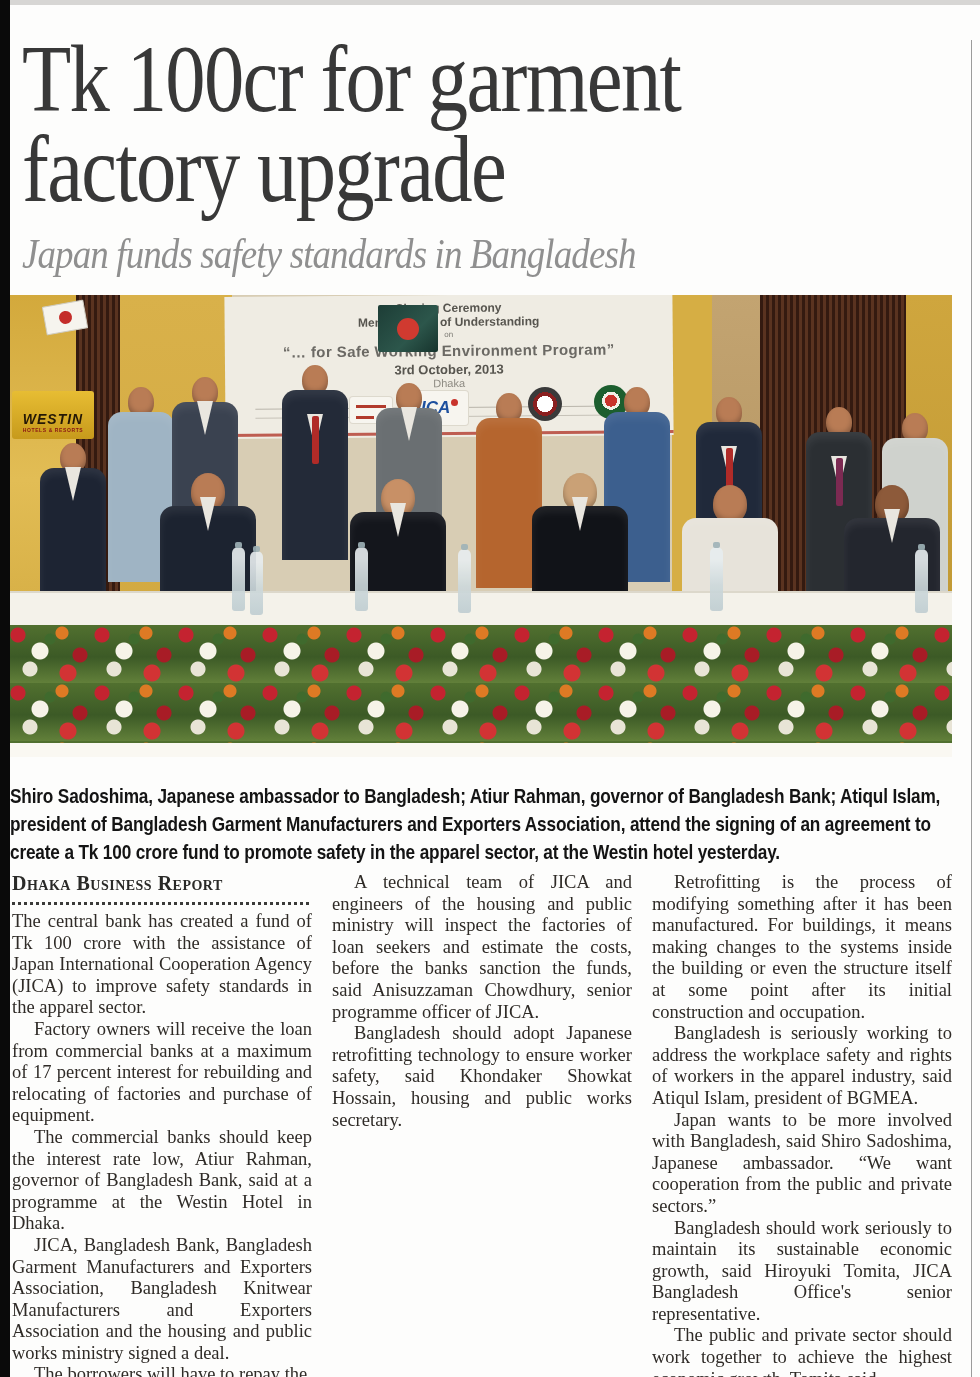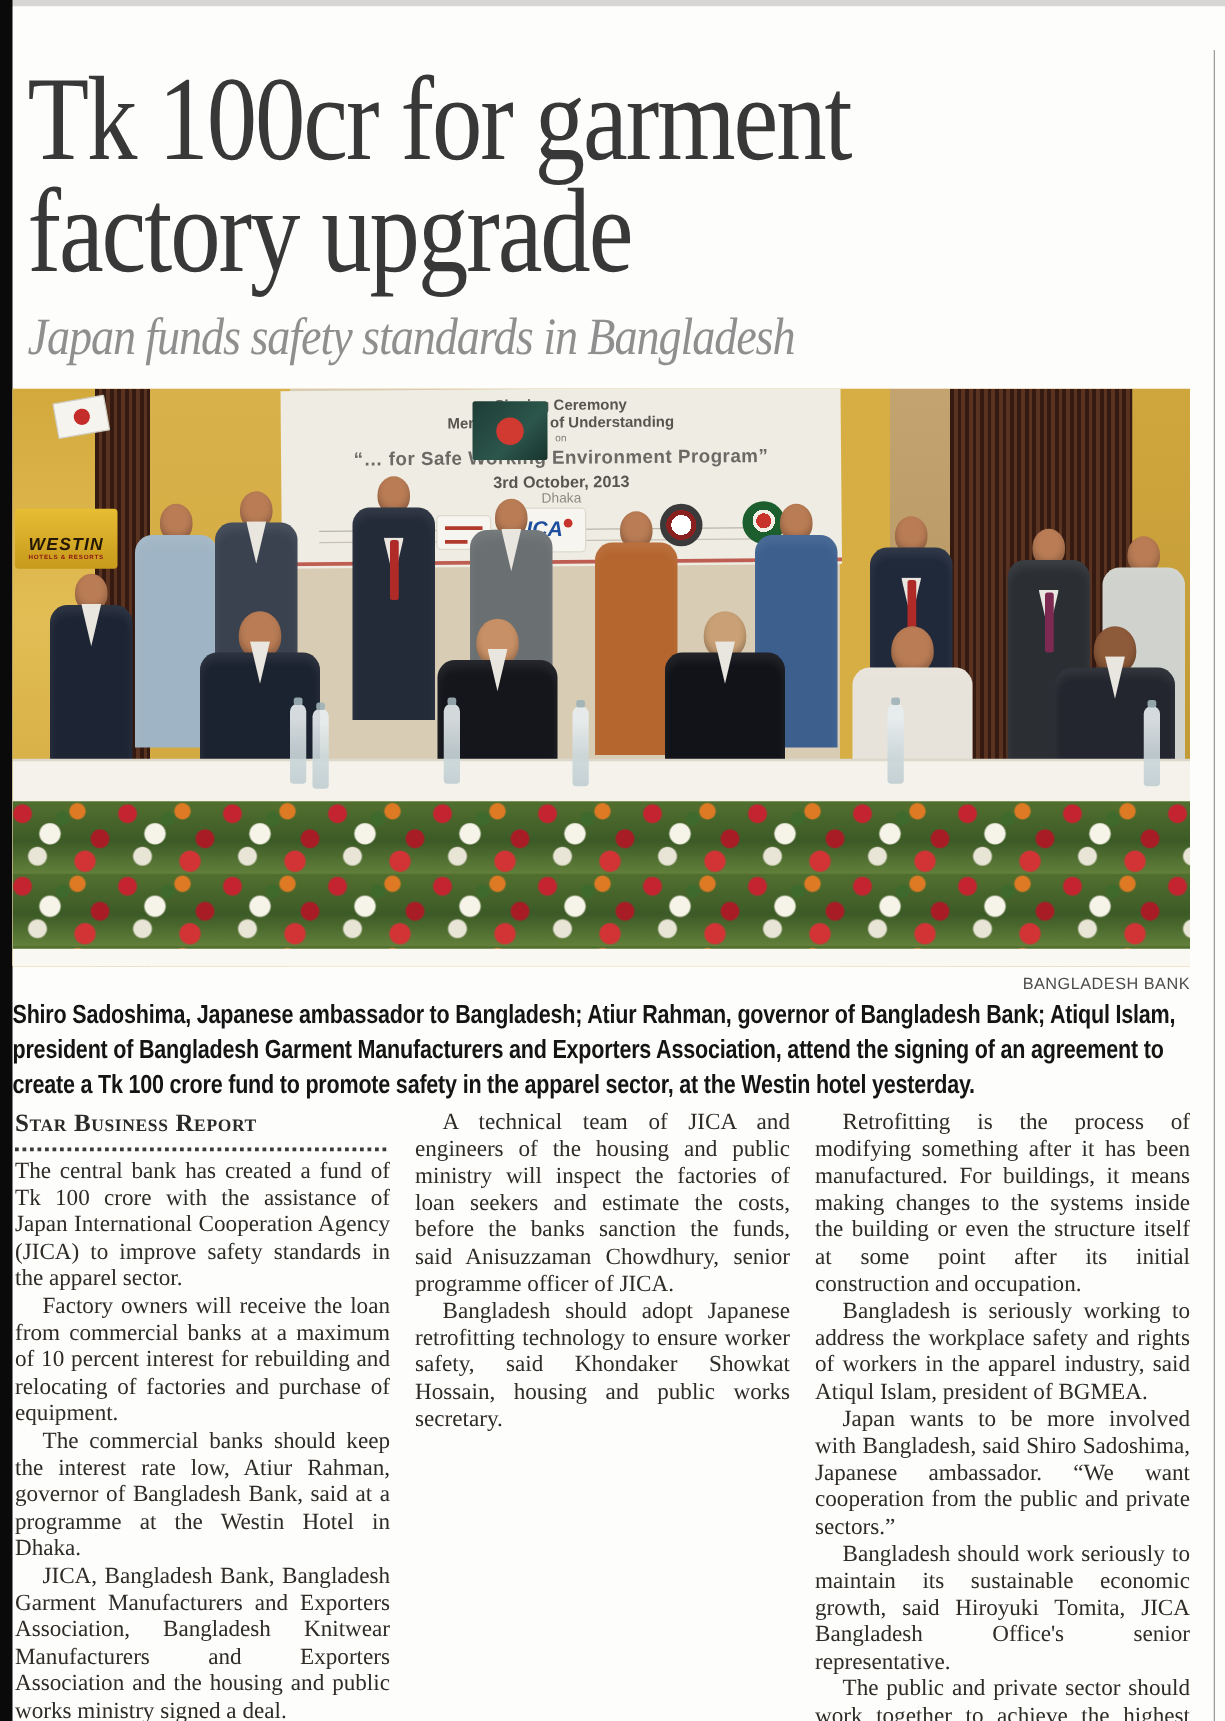--- a/index.html
+++ b/index.html
@@ -1,21 +1,21 @@
 <!DOCTYPE html>
 <html><head>
 <meta charset="utf-8">
 <style>
   html,body{margin:0;padding:0;background:#e9e8e6;}
   .page{position:relative;width:980px;height:1377px;background:#fdfdfc;overflow:hidden;
         font-family:"Liberation Serif", serif;}
   .top-strip{position:absolute;left:0;top:0;width:980px;height:5px;background:#d7d6d4;}
   .left-bar{position:absolute;left:0;top:0;width:10px;height:1377px;background:#0a0a0a;}
   .right-rule{position:absolute;left:971px;top:40px;width:1px;height:1337px;background:#9b9b9b;}
-  .content{position:absolute;left:10px;top:16px;width:960px;}
+  .content{position:absolute;left:10px;top:0;width:960px;}
 
   
   .headline{margin:34px 0 0 12px;font-family:"Liberation Serif",serif;font-weight:normal;
             font-size:96px;line-height:0.94;letter-spacing:-2px;color:#383838;
             width:120%;transform:scaleX(0.84);transform-origin:0 0;}
   .subhead{margin:16px 0 0 12px;font-family:"Liberation Serif",serif;font-style:italic;font-weight:normal;
            font-size:42px;color:#8f8f8f;letter-spacing:-1px;
            width:115%;transform:scaleX(0.88);transform-origin:0 0;}
 
   
@@ -234,29 +234,28 @@
       <div class="tablecloth"></div>
       <div class="bottle" style="left:222px;top:252px;"></div>
       <div class="bottle" style="left:240px;top:256px;"></div>
       <div class="bottle" style="left:345px;top:252px;"></div>
       <div class="bottle" style="left:448px;top:254px;"></div>
       <div class="bottle" style="left:700px;top:252px;"></div>
       <div class="bottle" style="left:905px;top:254px;"></div>
       <div class="flowers"></div>
     </figure>
 
-    <div class="credit">BANGLADESH BANK</div>
     <p class="caption">Shiro Sadoshima, Japanese ambassador to Bangladesh; Atiur Rahman, governor of Bangladesh Bank; Atiqul Islam, president of Bangladesh Garment Manufacturers and Exporters Association, attend the signing of an agreement to create a Tk 100 crore fund to promote safety in the apparel sector, at the Westin hotel yesterday.</p>
 
     <div class="columns">
       <div class="col">
-        <div class="byline">Star Business Report</div>
+        <div class="byline">Dhaka Business Report</div>
         <div class="dotted"></div>
         <p>The central bank has created a fund of Tk 100 crore with the assistance of Japan International Cooperation Agency (JICA) to improve safety standards in the apparel sector.</p>
-        <p class="ind">Factory owners will receive the loan from commercial banks at a maximum of 10 percent interest for rebuilding and relocating of factories and purchase of equipment.</p>
+        <p class="ind">Factory owners will receive the loan from commercial banks at a maximum of 17 percent interest for rebuilding and relocating of factories and purchase of equipment.</p>
         <p class="ind">The commercial banks should keep the interest rate low, Atiur Rahman, governor of Bangladesh Bank, said at a programme at the Westin Hotel in Dhaka.</p>
         <p class="ind">JICA, Bangladesh Bank, Bangladesh Garment Manufacturers and Exporters Association, Bangladesh Knitwear Manufacturers and Exporters Association and the housing and public works ministry signed a deal.</p>
         <p class="ind">The borrowers will have to repay the</p>
       </div>
       <div class="col">
         <p class="ind">A technical team of JICA and engineers of the housing and public ministry will inspect the factories of loan seekers and estimate the costs, before the banks sanction the funds, said Anisuzzaman Chowdhury, senior programme officer of JICA.</p>
         <p class="ind">Bangladesh should adopt Japanese retrofitting technology to ensure worker safety, said Khondaker Showkat Hossain, housing and public works secretary.</p>
       </div>
       <div class="col">
         <p class="ind">Retrofitting is the process of modifying something after it has been manufactured. For buildings, it means making changes to the systems inside the building or even the structure itself at some point after its initial construction and occupation.</p>

